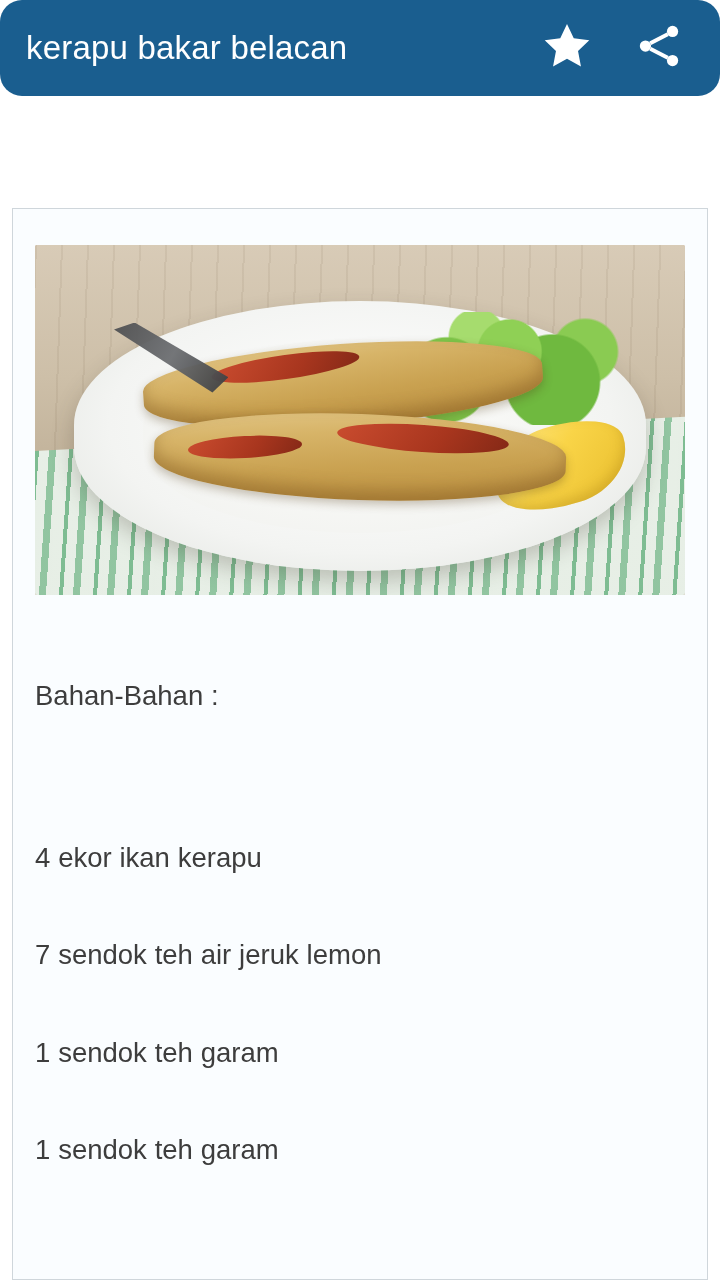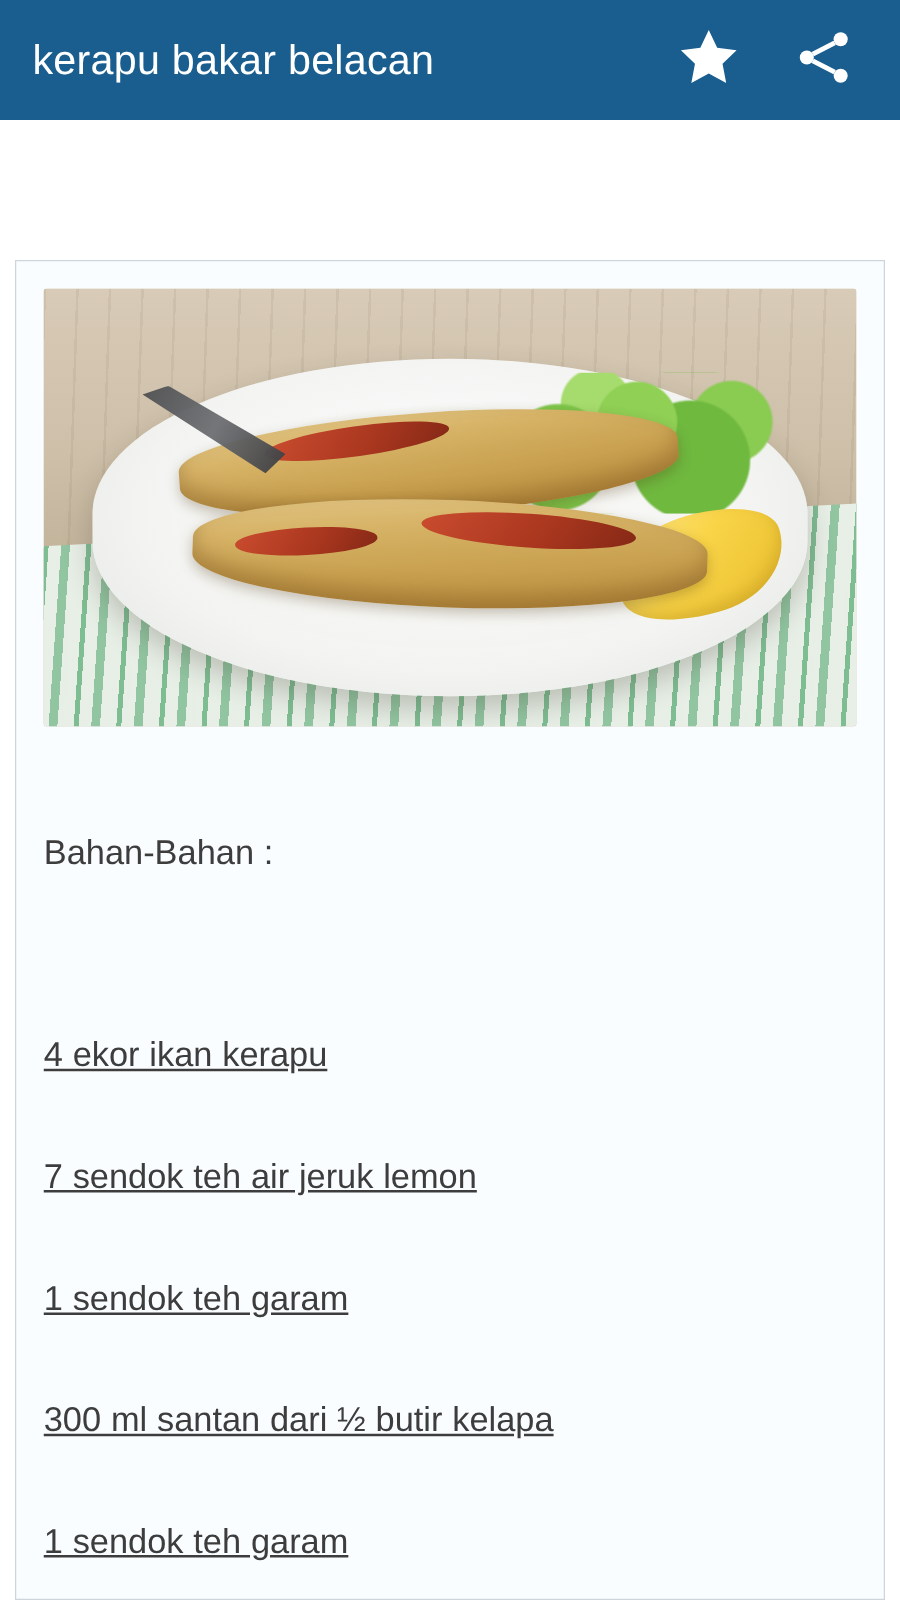--- a/index.html
+++ b/index.html
@@ -24,20 +24,21 @@
 
   
   .appbar {
     height: 96px;
     background: #1a5e8f;
     display: flex;
     align-items: center;
     padding: 0 26px;
     box-sizing: border-box;
     flex: 0 0 auto;
+    border-radius: 22px;
   }
   .appbar-title {
     color: #ffffff;
     font-size: 33px;
     font-weight: 400;
     letter-spacing: 0.2px;
     white-space: nowrap;
     overflow: hidden;
     text-overflow: ellipsis;
     flex: 1 1 auto;
@@ -66,21 +67,21 @@
   }
 
   
   .card {
     margin: 0 12px;
     border: 1px solid #cfd6db;
     background: #fafdff;
     flex: 1 1 auto;
     overflow: hidden;
     box-sizing: border-box;
-    padding: 22px 22px 0 22px;
+    padding: 36px 22px 0 22px;
   }
   .photo-wrap {
     width: 100%;
     height: 350px;
     position: relative;
     overflow: hidden;
     border-radius: 2px;
     background: #cdbba6;
   }
 
@@ -224,21 +225,20 @@
     text-align: justify;
     word-spacing: 0.2px;
   }
   .recipe-lines {
     margin: 0;
     padding: 0;
     list-style: none;
   }
   .recipe-lines li {
     white-space: nowrap;
-    text-decoration: underline;
   }
 </style>
 </head>
 <body>
 
 <div class="app">
 
   <div class="appbar">
     <div class="appbar-title">kerapu bakar belacan</div>
     <div class="appbar-actions">
@@ -284,21 +284,20 @@
         </div>
       </div>
     </div>
 
     <div class="recipe-text">
       <div>Bahan-Bahan :</div>
       <ul class="recipe-lines">
         <li>4 ekor ikan kerapu</li>
         <li>7 sendok teh air jeruk lemon</li>
         <li>1 sendok teh garam</li>
-        <li>300 ml santan dari ½ butir kelapa</li>
         <li>1 sendok teh garam</li>
         
         
       </ul>
 
       
       
 
       
       

